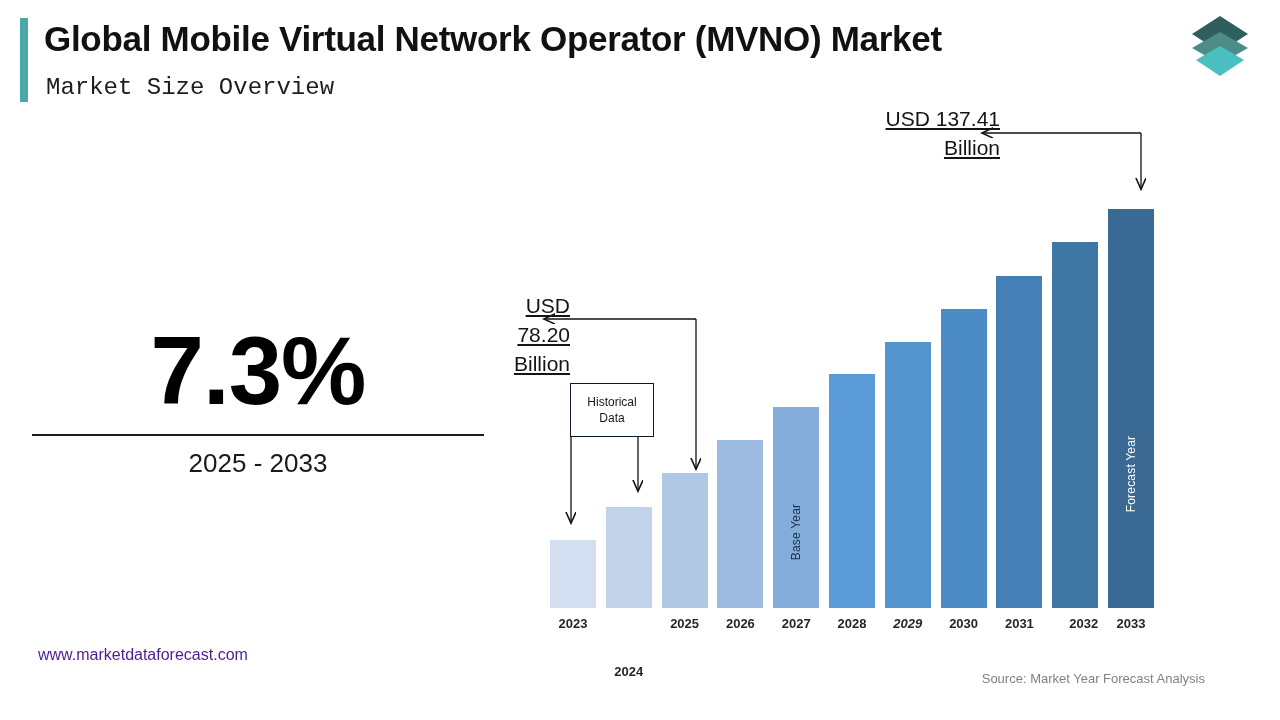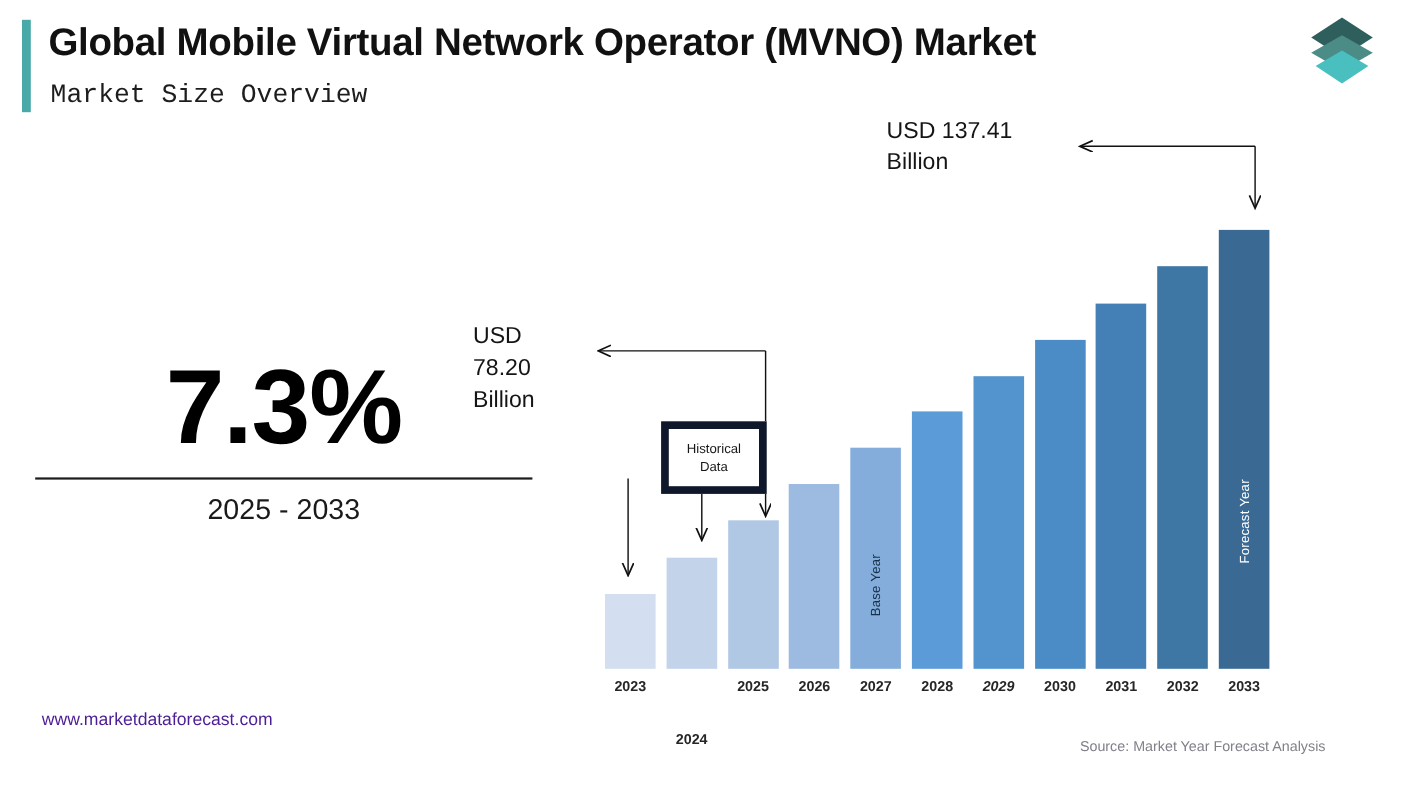--- a/index.html
+++ b/index.html
@@ -119,33 +119,34 @@
     font-weight: bold;
     color: #262626;
     text-align: center;
   }
 
   
   .annot-text {
     position: absolute;
     font-size: 21px;
     line-height: 29px;
-    text-align: left;
+    text-align: right;
     color: #151515;
+    text-decoration: underline;
   }
   #annot-forecast-text { left: 806px; top: 104px; width: 194px; }
   #annot-base-text     { left: 430px; top: 291px; width: 140px; }
 
   #historical-box {
     position: absolute;
-    left: 601px;
+    left: 570px;
     top: 383px;
     width: 82px;
     height: 52px;
-    border: 7px solid #0f172a;
+    border: 1px solid #0f172a;
     background: #ffffff;
     font-size: 12px;
     line-height: 16px;
     text-align: center;
     display: flex;
     flex-direction: column;
     justify-content: center;
     color: #171717;
   }
 
@@ -202,21 +203,21 @@
     <div class="xtick" style="left: 773.2px; width: 46px;">2027</div>
     <div class="bar" style="left: 829px; width: 46px; height: 234px; background: rgb(91, 155, 216);"></div>
     <div class="xtick" style="left: 829px; width: 46px;">2028</div>
     <div class="bar" style="left: 884.8px; width: 46px; height: 266px; background: rgb(83, 148, 207);"></div>
     <div class="xtick" style="left: 884.8px; width: 46px; font-style: italic;">2029</div>
     <div class="bar" style="left: 940.6px; width: 46px; height: 299px; background: rgb(75, 140, 198);"></div>
     <div class="xtick" style="left: 940.6px; width: 46px;">2030</div>
     <div class="bar" style="left: 996.4px; width: 46px; height: 332px; background: rgb(68, 128, 182);"></div>
     <div class="xtick" style="left: 996.4px; width: 46px;">2031</div>
     <div class="bar" style="left: 1052.2px; width: 46px; height: 366px; background: rgb(62, 118, 164);"></div>
-    <div class="xtick" style="left: 1052.2px; width: 46px;">2032</div>
+    <div class="xtick" style="left: 1052.2px; width: 46px; text-align: right;">2032</div>
     <div class="bar" style="left: 1108px; width: 46px; height: 399px; background: rgb(58, 106, 147);">
       <span class="bar-inline-label" style="color: rgb(255, 255, 255); top: 258px;">Forecast Year</span>
     </div>
     <div class="xtick" style="left: 1108px; width: 46px;">2033</div>
   </div>
 
 <svg id="chart-area" width="1280" height="720" viewBox="0 0 1280 720">
   <defs>
     <marker id="arrowhead" markerWidth="10" markerHeight="10" refX="8" refY="4" orient="auto">
       <path d="M0,0 L9,4 L0,8" fill="none" stroke="#111111" stroke-width="1.2"></path>

